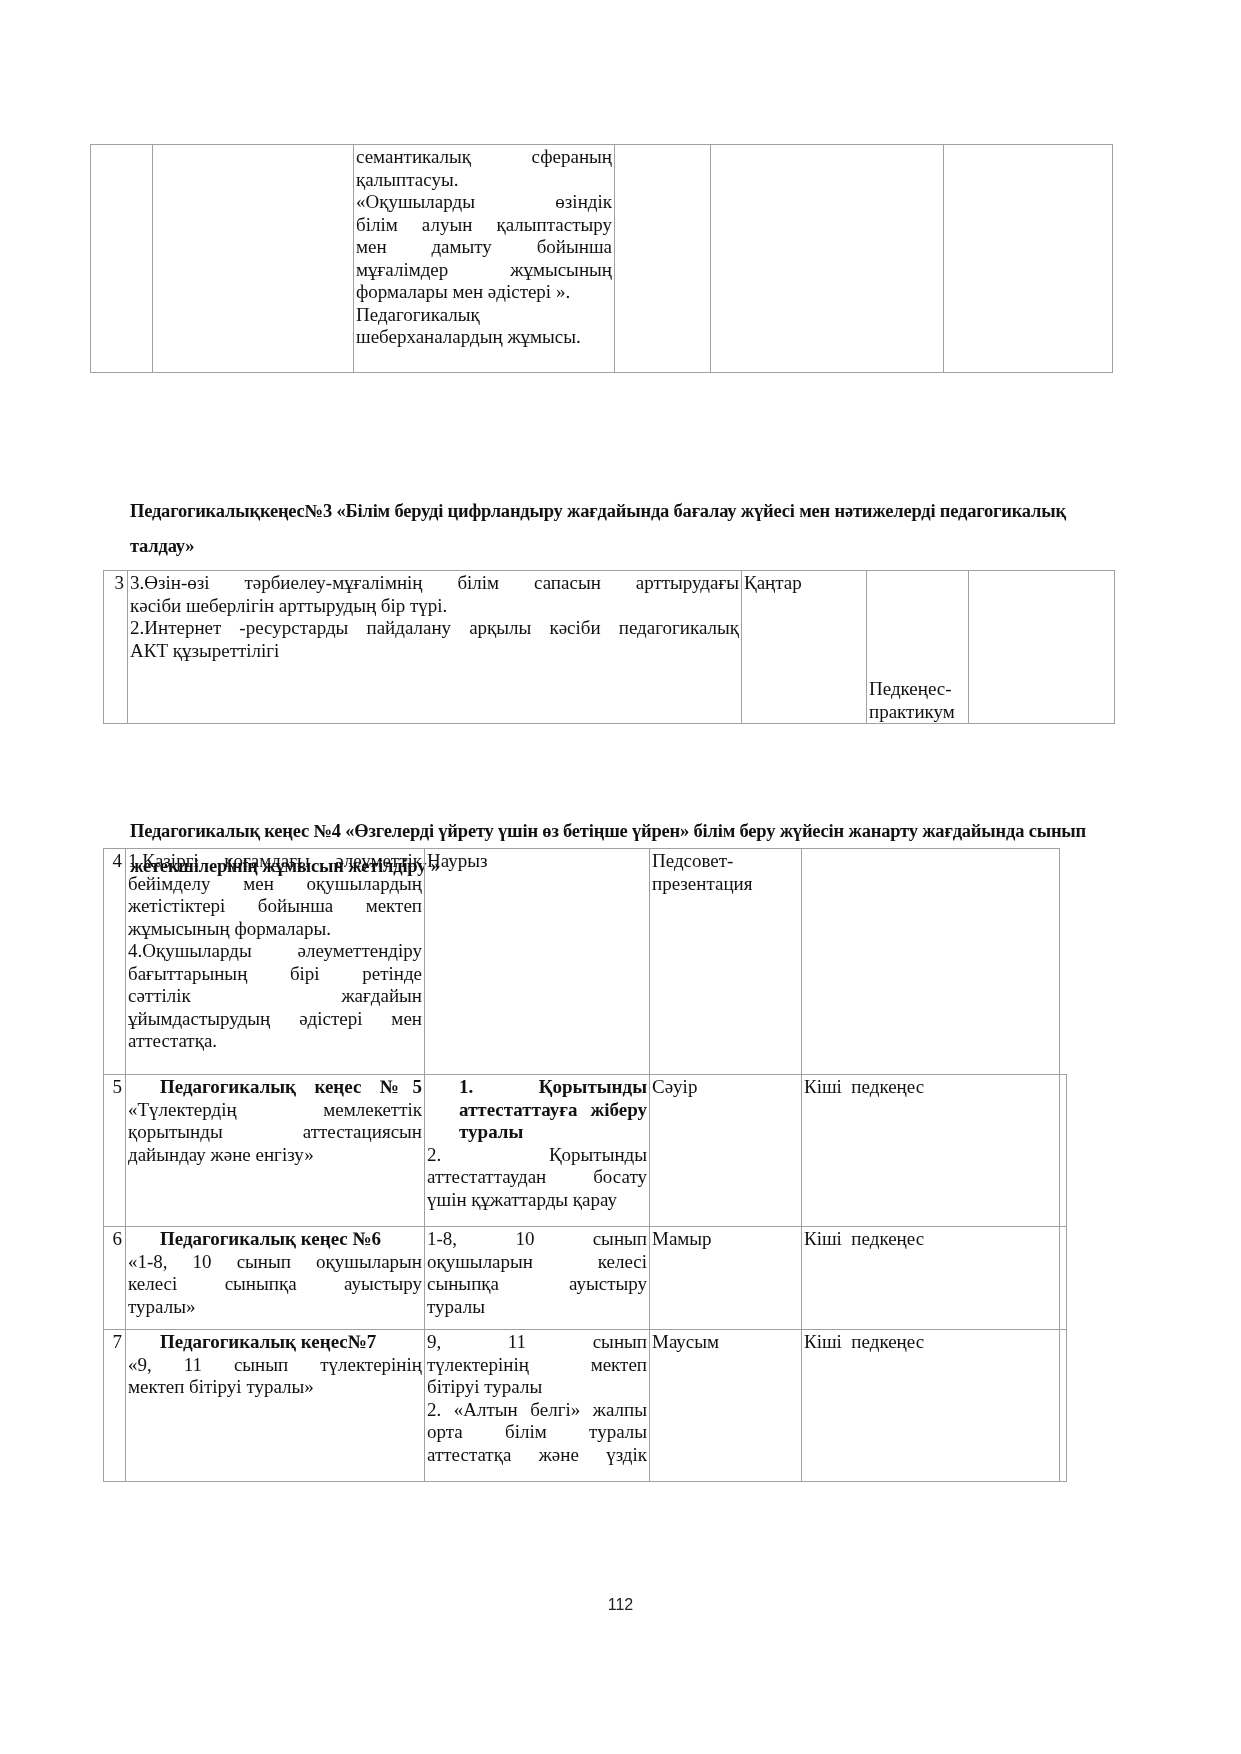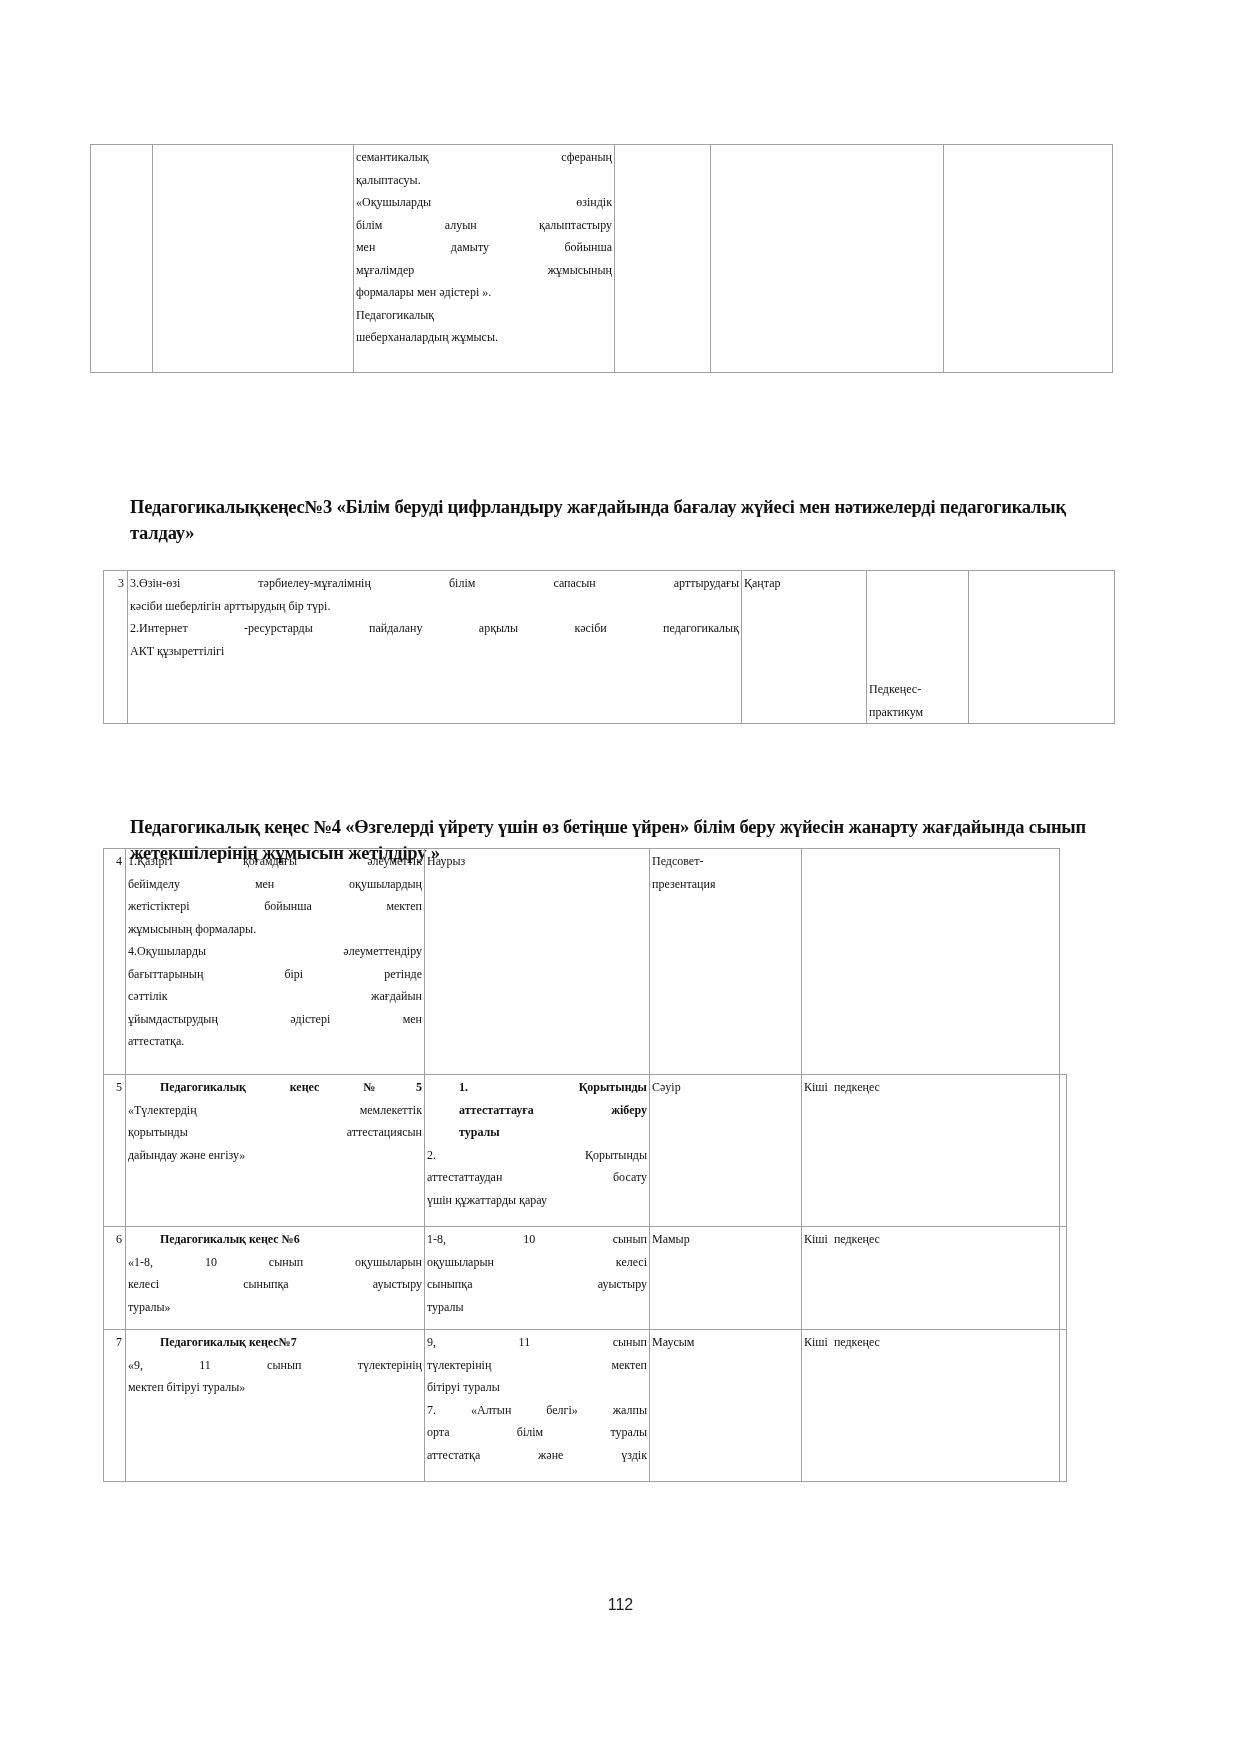--- a/index.html
+++ b/index.html
@@ -1,25 +1,25 @@
 <!DOCTYPE html>
 <html><head>
 <meta charset="utf-8">
 <style>
   html, body { margin:0; padding:0; background:#ffffff; }
   body { width:1241px; height:1754px; position:relative; overflow:hidden;
          font-family:"Liberation Serif", "DejaVu Serif", serif; color:#111; }
   .tbl { position:absolute; border-collapse:collapse; table-layout:fixed; }
   .tbl td { border:1.5px solid #a0a0a0; vertical-align:top; padding:1px 2px 0 2px;
-            font-size:12px; line-height:22.5px; text-align:justify; }
+            font-size:19px; line-height:22.5px; text-align:justify; }
   .tbl td.num { text-align:right; padding-right:3px; }
   .bold { font-weight:bold;margin-left:32px; }
   .line { display:block; text-align:justify; text-align-last:justify; }
   .line.last { text-align-last:left; }
-  .heading { position:absolute; font-weight:bold; font-size:18.5px; line-height:26px;
+  .heading { position:absolute; font-weight:bold; font-size:18.5px; line-height:35px;
              font-family:"Liberation Serif", "DejaVu Serif", serif; letter-spacing:-0.2px; }
   .pagenum { position:absolute; top:1596px; left:0; width:1241px; text-align:center;
              font-family:"Liberation Sans", "DejaVu Sans", sans-serif; font-size:16px; color:#222; }
   .bottom-cell { position:relative; }
   .bottom-text { position:absolute; left:2px; bottom:0; }
 </style>
 </head>
 <body>
 
 <table class="tbl" style="left:90px; top:144px; width:1022px; height:228px;">
@@ -163,21 +163,21 @@
     <td class="num">7</td>
     <td>
       <span class="line bold last">Педагогикалық кеңес№7</span>
       <span class="line">«9, 11 сынып түлектерінің</span>
       <span class="line last">мектеп бітіруі туралы»</span>
     </td>
     <td>
       <span class="line">9, 11 сынып</span>
       <span class="line">түлектерінің мектеп</span>
       <span class="line last">бітіруі туралы</span>
-      <span class="line">7. «Алтын белгі» жалпы</span>
+      <span class="line">2. «Алтын белгі» жалпы</span>
       <span class="line">орта білім туралы</span>
       <span class="line">аттестатқа және үздік</span>
     </td>
     <td>Маусым</td>
     <td style="white-space:pre;">Кіші  педкеңес</td>
     <td></td>
   </tr>
 </tbody>
   </table>
 

